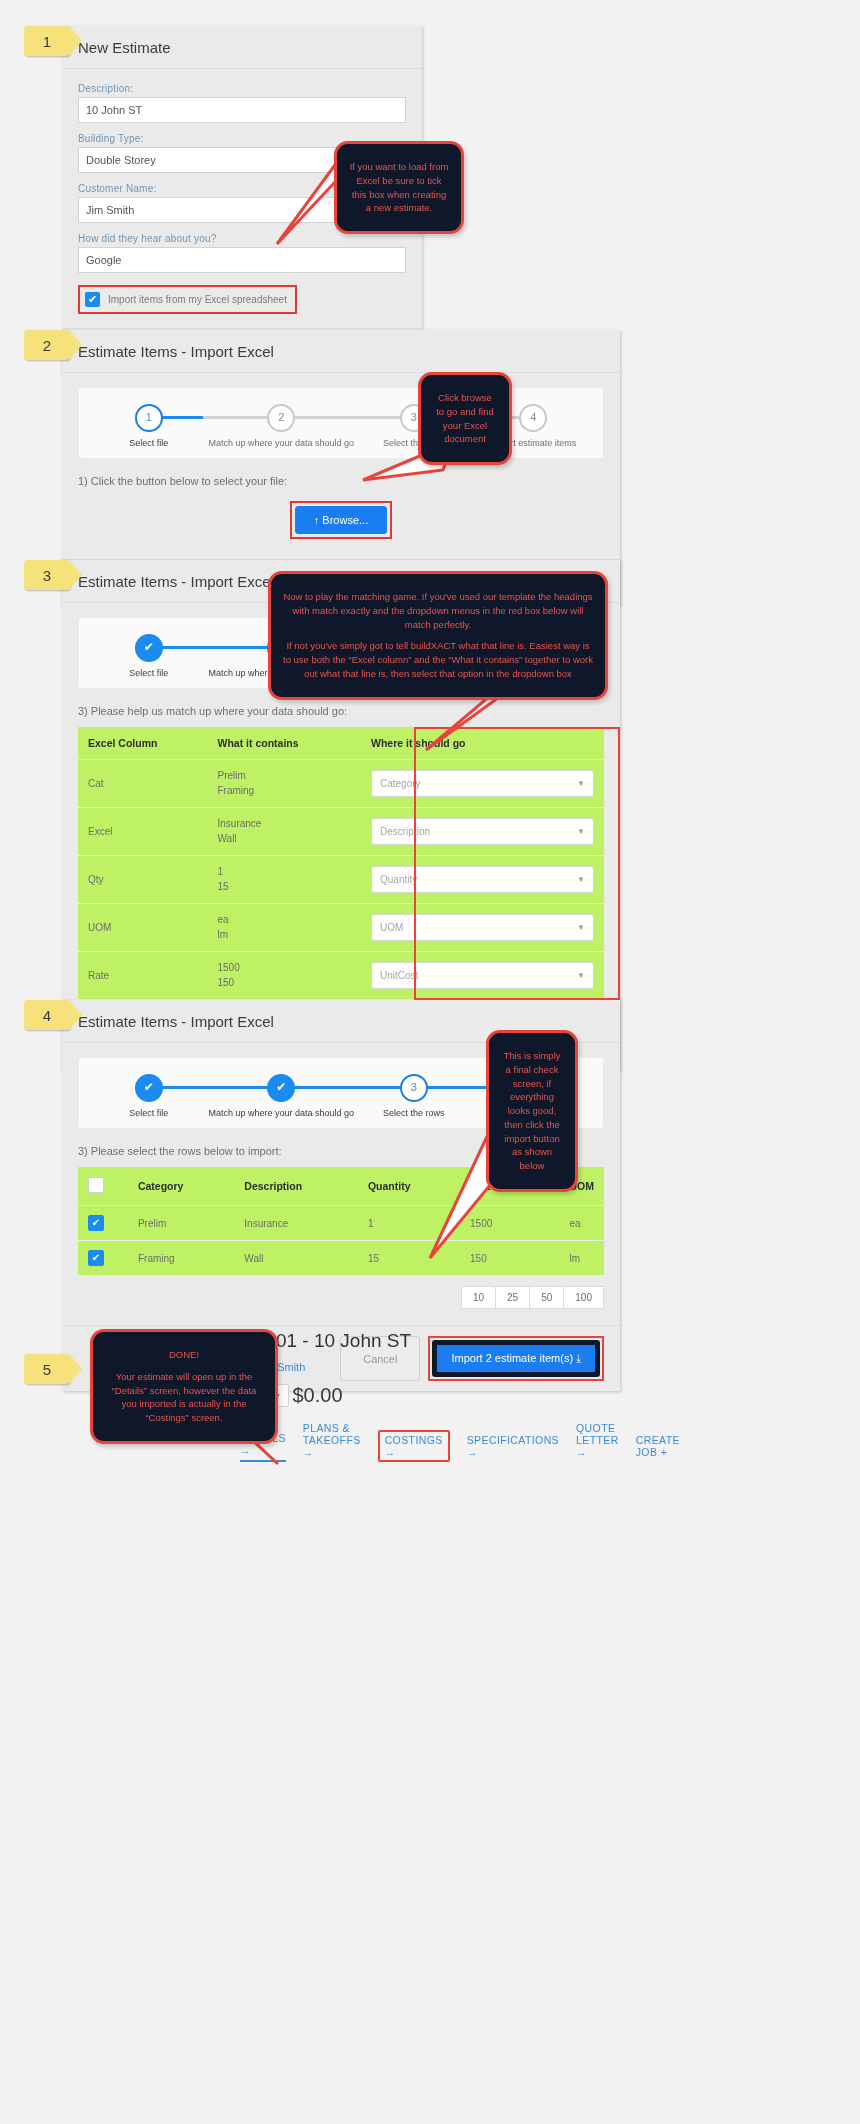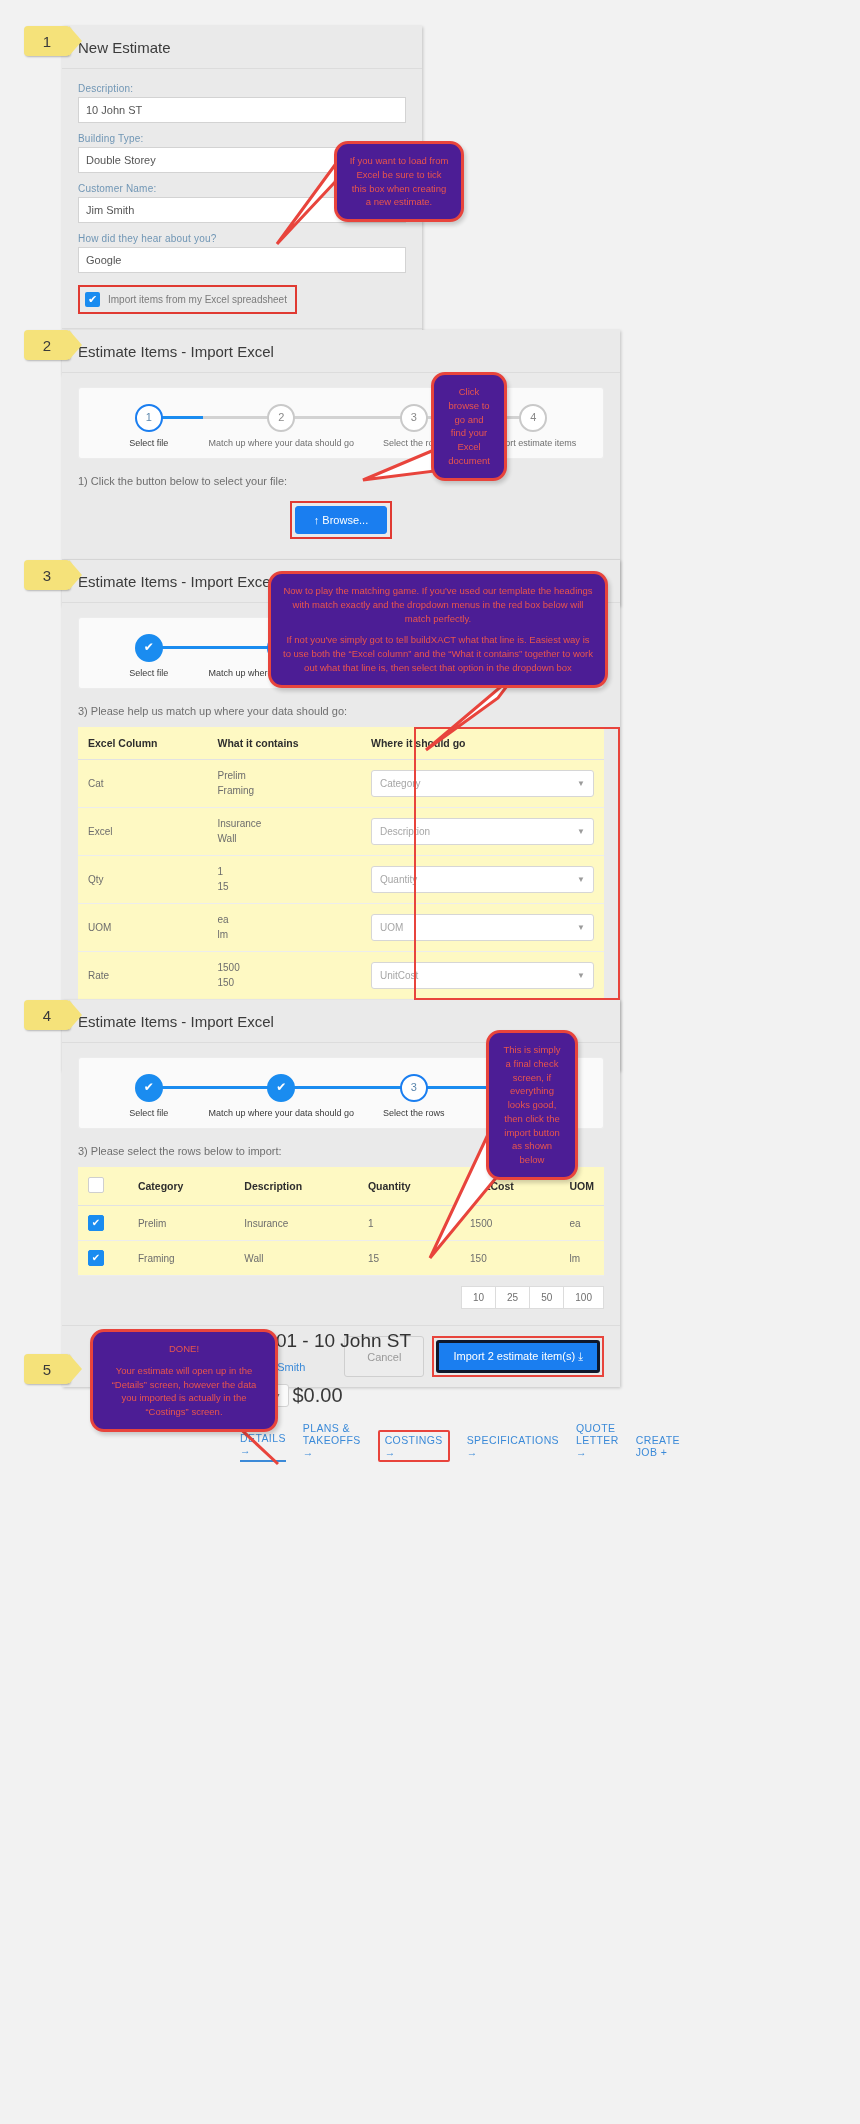--- a/index.html
+++ b/index.html
@@ -183,21 +183,21 @@
     border: 1px solid #1a7ef0;
     color: #fff;
     font-size: 11px;
     padding: 7px 18px;
     border-radius: 3px;
     cursor: pointer;
     font-family: "Liberation Sans", sans-serif;
   }
 
   
-  table.grid { width: 100%; border-collapse: collapse; background: #fef9c3; }
+  table.grid { width: 100%; border-collapse: collapse; background: #bef264; }
   table.grid th {
     text-align: left;
     font-size: 10.5px;
     color: #2e2e2e;
     padding: 10px 10px;
     border-bottom: 1px solid #e2e2e2;
     font-weight: bold;
   }
   table.grid td {
     font-size: 10px;
@@ -249,21 +249,21 @@
     border: 1px solid #dcdcdc;
     background: #fff;
     font-size: 10px;
     color: #6f6f6f;
     padding: 5px 11px;
     margin-left: -1px;
   }
 
   .btn-import {
     background: #1a7ef0;
-    border: 3px solid #0f172a;
+    border: 5px solid #0f172a;
     color: #fff;
     font-size: 11px;
     padding: 7px 14px;
     border-radius: 3px;
     cursor: pointer;
     font-family: "Liberation Sans", sans-serif;
   }
   .btn-next {
     background: #1a7ef0;
     border: 1px solid #1a7ef0;
@@ -272,28 +272,28 @@
     padding: 7px 26px;
     border-radius: 3px;
     cursor: pointer;
     font-family: "Liberation Sans", sans-serif;
   }
   .redwrap { border: 2px solid #e8443c; padding: 2px; display: inline-block; }
 
   
   .callout {
     position: absolute;
-    background: #4c1d95;
+    background: #0f172a;
     border: 3px solid #e8443c;
     border-radius: 14px;
     color: #e8554d;
     font-size: 9.5px;
     line-height: 1.45;
     text-align: center;
-    padding: 10px 12px;
+    padding: 16px 12px;
     box-sizing: border-box;
     box-shadow: 2px 3px 4px rgba(0,0,0,.18);
     z-index: 20;
   }
   .callout p { margin: 0 0 8px 0; }
   .callout p:last-child { margin-bottom: 0; }
   .ptr { position: absolute; z-index: 19; }
 
   
   .final { position: relative; }
@@ -407,21 +407,21 @@
     </div>
     <div class="panel-footer">
       <button class="btn">Cancel</button>
     </div>
   </div>
 
   <svg class="ptr" width="120" height="90" style="left:355px; top:100px;" viewBox="0 0 120 90">
     <path d="M98 12 L8 50 L88 40 Z" fill="#ffffff" stroke="#e8443c" stroke-width="3"></path>
   </svg>
 
-  <div class="callout" style="left:431px; top:42px; width:76px;">
+  <div class="callout" style="left:418px; top:42px; width:94px;">
     <p>Click browse to go and find your Excel document</p>
   </div>
 </div>
 
 <div class="step-block" style="position:absolute; left:0; top:560px; width:860px; height:420px;">
 
   <div class="marker" style="left:24px; top:0px;">
     <span>3</span>
   </div>
 

